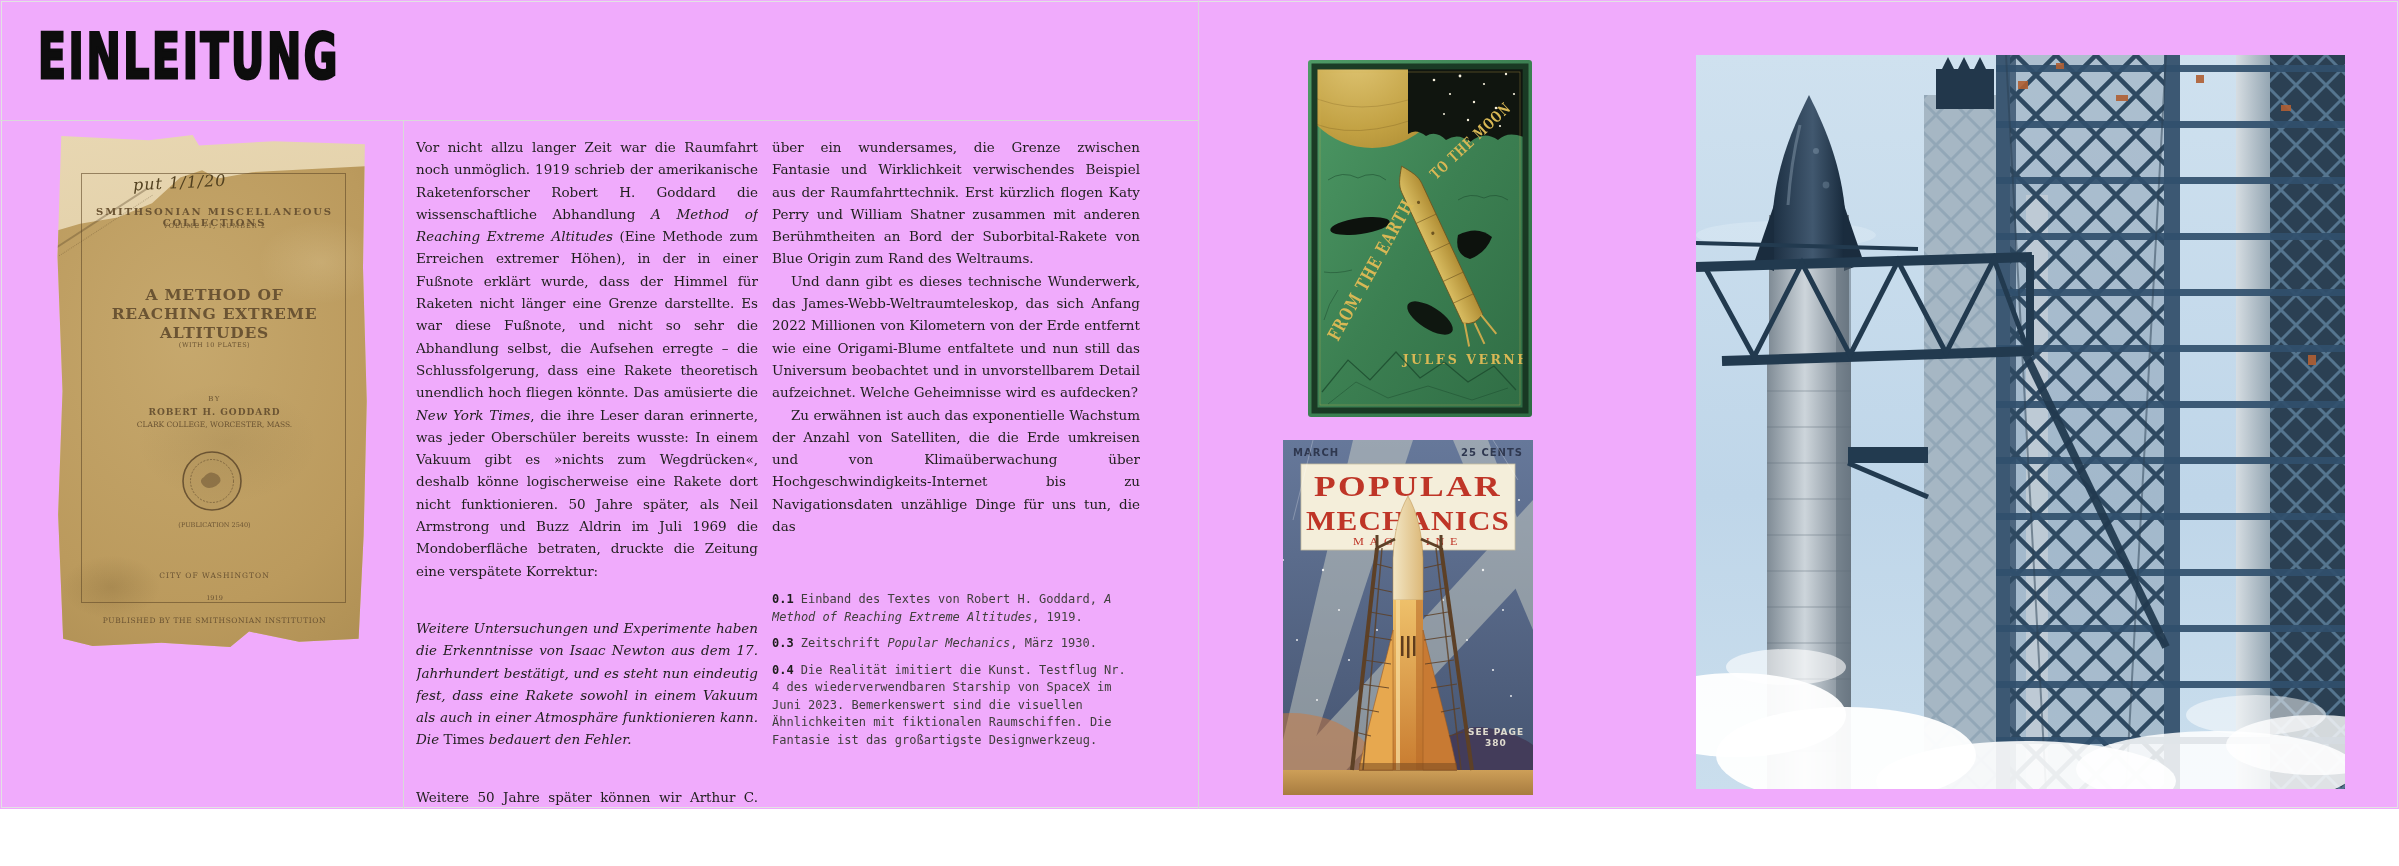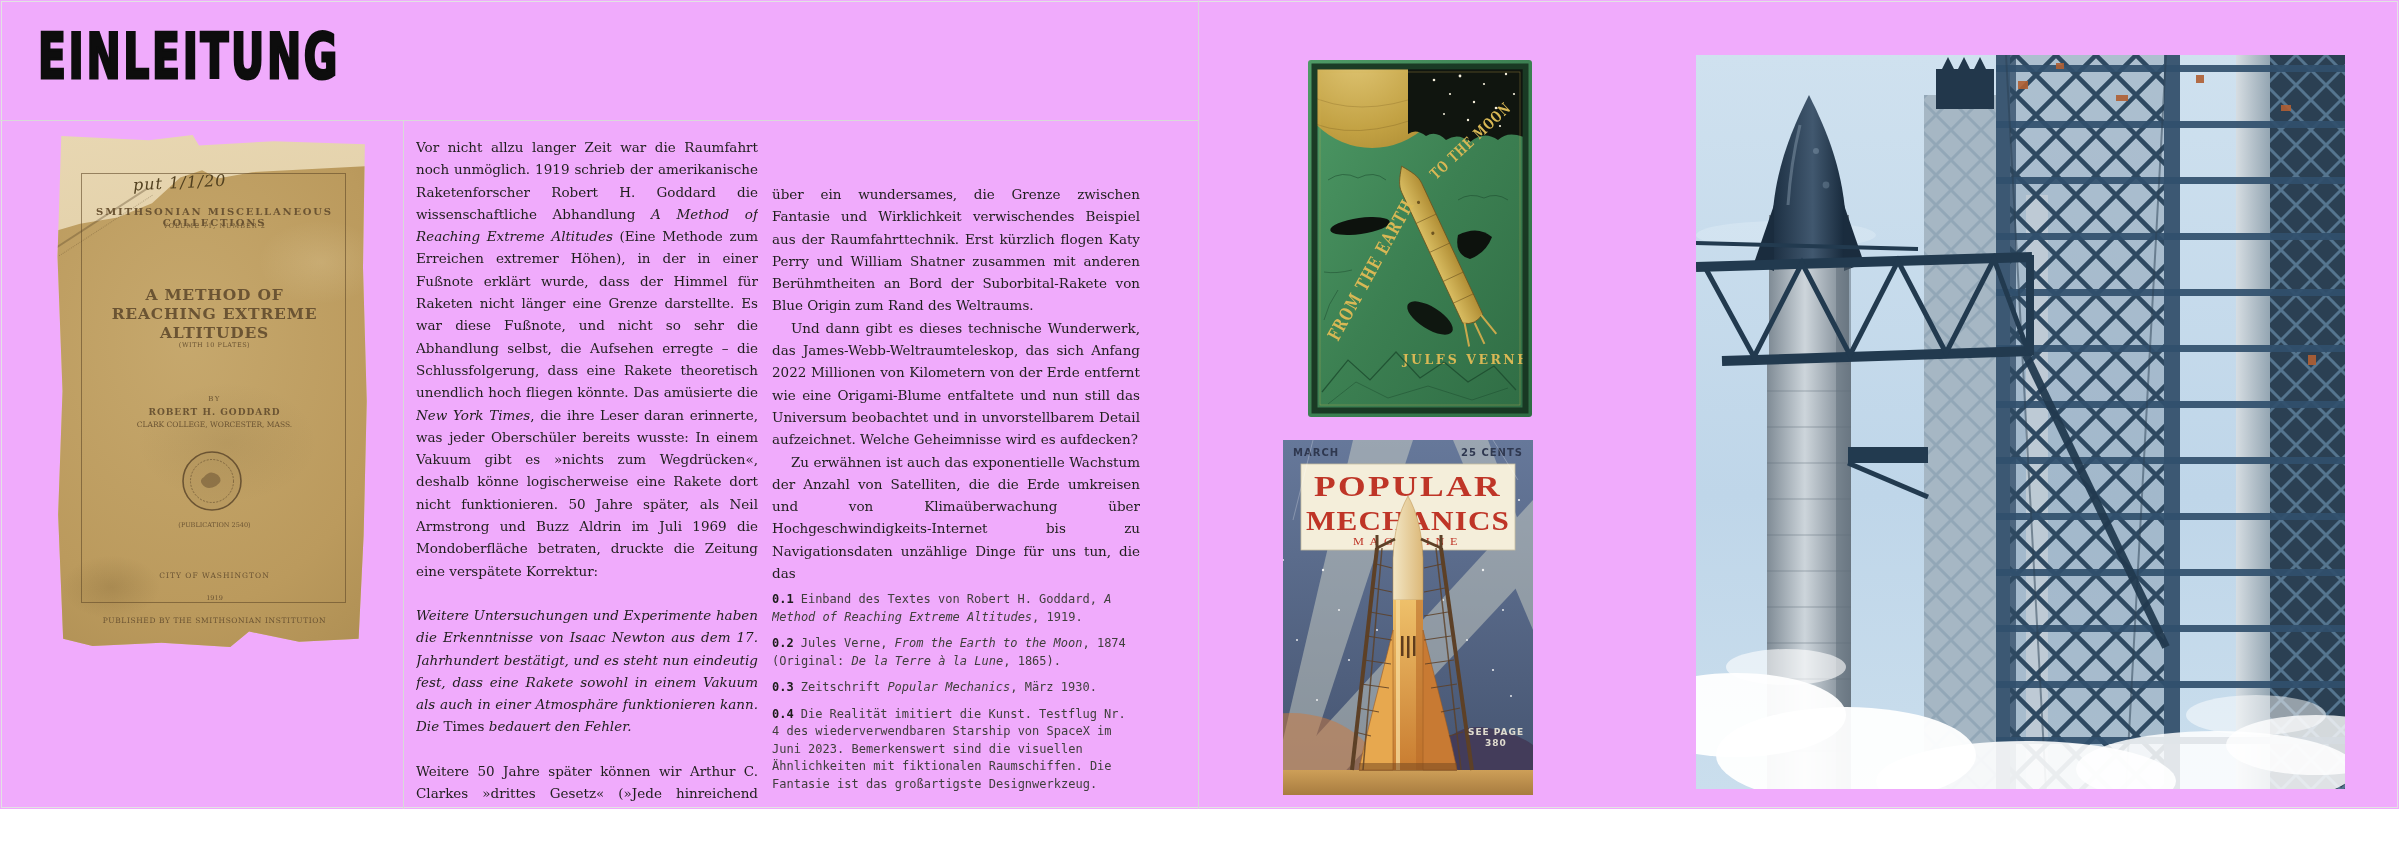--- a/index.html
+++ b/index.html
@@ -46,22 +46,22 @@
   .g-seal { top:316px; left:0; right:0; display:flex; justify-content:center; }
   .g-pub { top:388px; font-size:6.5px; }
   .g-city { top:438px; font-size:7.5px; letter-spacing:1px;text-align:center; }
   .g-publisher { top:449px; font-size:7.5px; letter-spacing:.6px;margin-top:34px; }
   .g-year { top:461px; font-size:6.5px;text-align:center; }
 
   
   .col { top:136px; font-size:13.5px; line-height:22.3px; color:#1f1f1d;
          text-align:justify; hyphens:auto; -webkit-hyphens:auto; }
   .col1 { left:416px; width:342px; height:674px; overflow:hidden; }
-  .col2 { left:772px; width:368px;margin-top:47px; }
-  .bq { font-style:italic; margin:22px 0; }
+  .col2 { left:772px; width:368px; }
+  .bq { font-style:italic; margin:35px 0; }
   .bq .ro { font-style:normal; }
   .ind { text-indent:1.4em; }
   .it { font-style:italic; }
 
   
   .caps { left:772px; top:591px; width:368px; max-height:215px; overflow:hidden;
           font-family:"DejaVu Sans Mono",monospace; font-size:12px; line-height:17.5px; color:#3f3f3c; }
   .cap { margin-bottom:9px; }
   .cnum { font-weight:bold; color:#1d1d1b; margin-right:7px; }
 
@@ -122,21 +122,20 @@
   </div>
 
   <div class="abs col col2">
     <p>über ein wundersames, die Grenze zwischen Fantasie und Wirklichkeit verwischendes Beispiel aus der Raumfahrttechnik. Erst kürzlich flogen Katy Perry und William Shatner zusammen mit anderen Berühmtheiten an Bord der Suborbital-Rakete von Blue Origin zum Rand des Weltraums.</p>
     <p class="ind">Und dann gibt es dieses technische Wunderwerk, das James-Webb-Weltraumteleskop, das sich Anfang 2022 Millionen von Kilometern von der Erde entfernt wie eine Origami-Blume entfaltete und nun still das Universum beobachtet und in unvorstellbarem Detail aufzeichnet. Welche Geheimnisse wird es aufdecken?</p>
     <p class="ind">Zu erwähnen ist auch das exponentielle Wachstum der Anzahl von Satelliten, die die Erde umkreisen und von Klimaüberwachung über Hochgeschwindigkeits-Internet bis zu Navigationsdaten unzählige Dinge für uns tun, die das</p>
   </div>
 
   <div class="abs caps">
     <div class="cap"><span class="cnum">0.1</span><span><span>Einband des Textes von Robert H. Goddard, </span><span class="it">A Method of Reaching Extreme Altitudes</span><span>, 1919.</span></span></div>
-    <div class="cap"><span class="cnum">0.2</span><span><span>Jules Verne, </span><span class="it">From the Earth to the Moon</span><span>, 1874 (Original: </span><span class="it">De la Terre à la Lune</span><span>, 1865).</span></span></div>
     <div class="cap"><span class="cnum">0.3</span><span><span>Zeitschrift </span><span class="it">Popular Mechanics</span><span>, März 1930.</span></span></div>
     <div class="cap"><span class="cnum">0.4</span><span><span>Die Realität imitiert die Kunst. Testflug Nr. 4 des wiederverwendbaren Starship von SpaceX im Juni 2023. Bemerkenswert sind die visuellen Ähnlichkeiten mit fiktionalen Raumschiffen. Die Fantasie ist das großartigste Designwerkzeug.</span></span></div>
   </div>
 
   <div class="abs pagenum" style="left:52px">8</div>
   <div class="abs figref" style="left:372px">0.1</div>
 
   <div class="abs verne">
     <svg width="224" height="357" viewBox="0 0 224 357">
       <defs>

